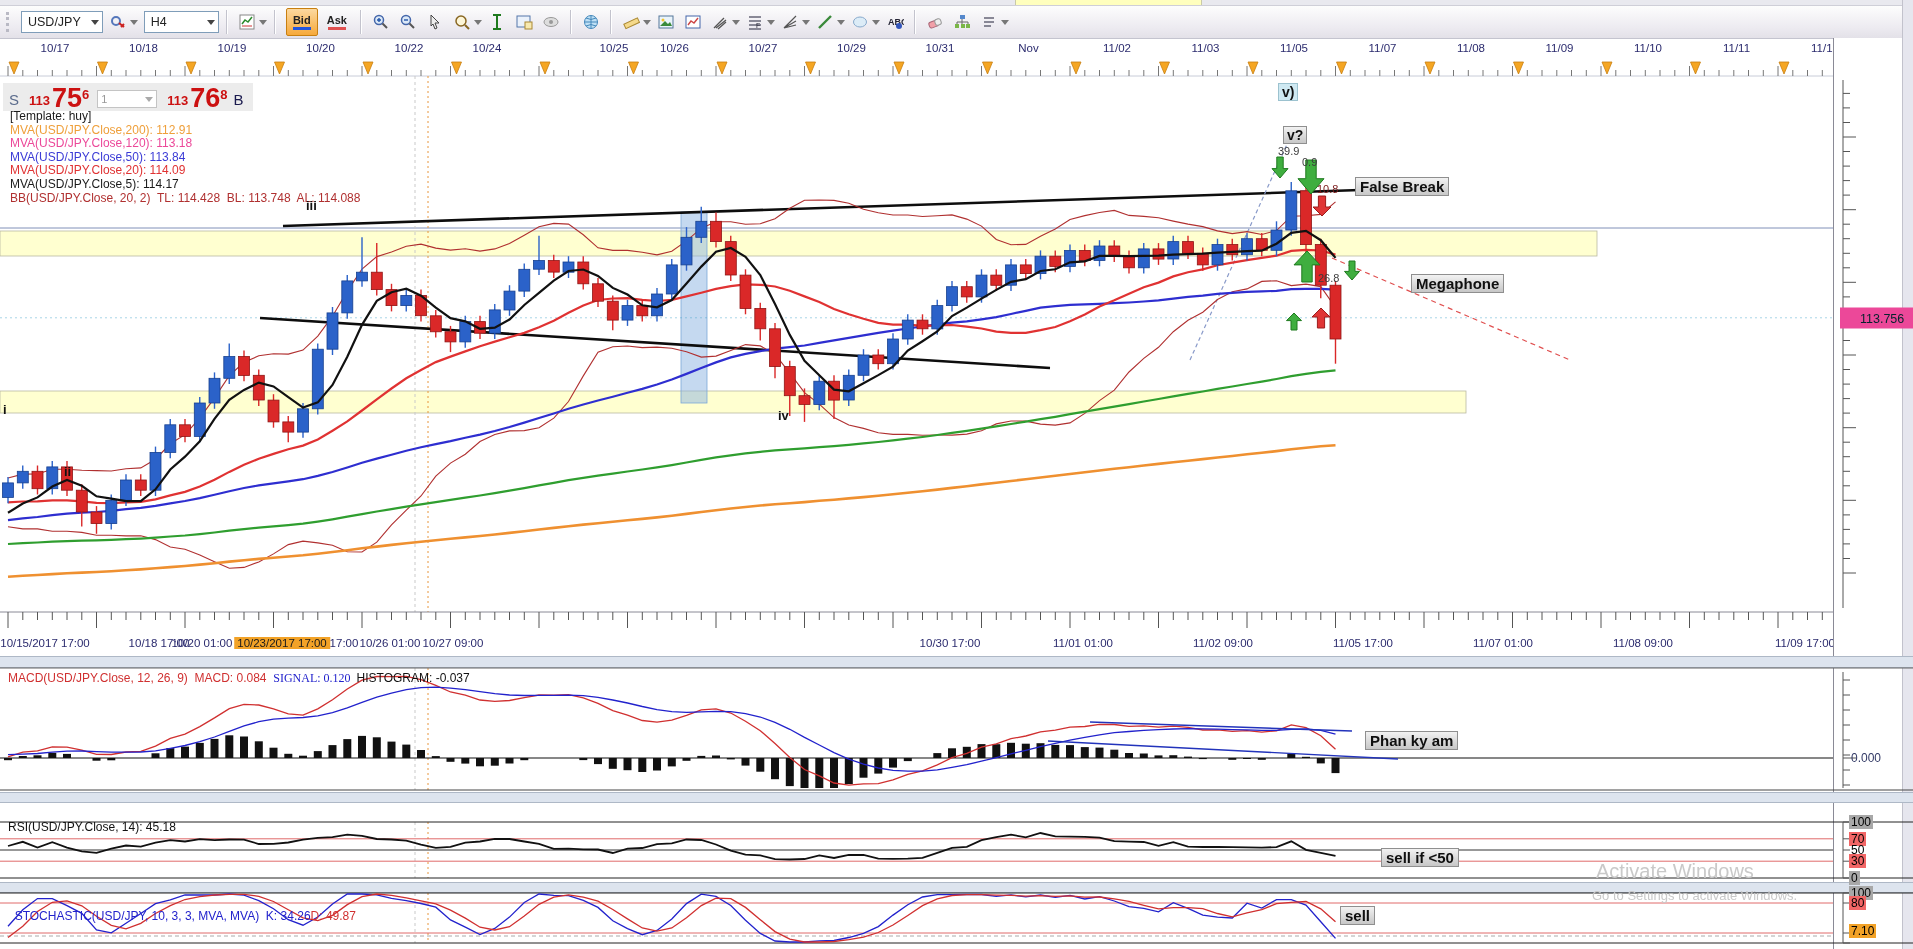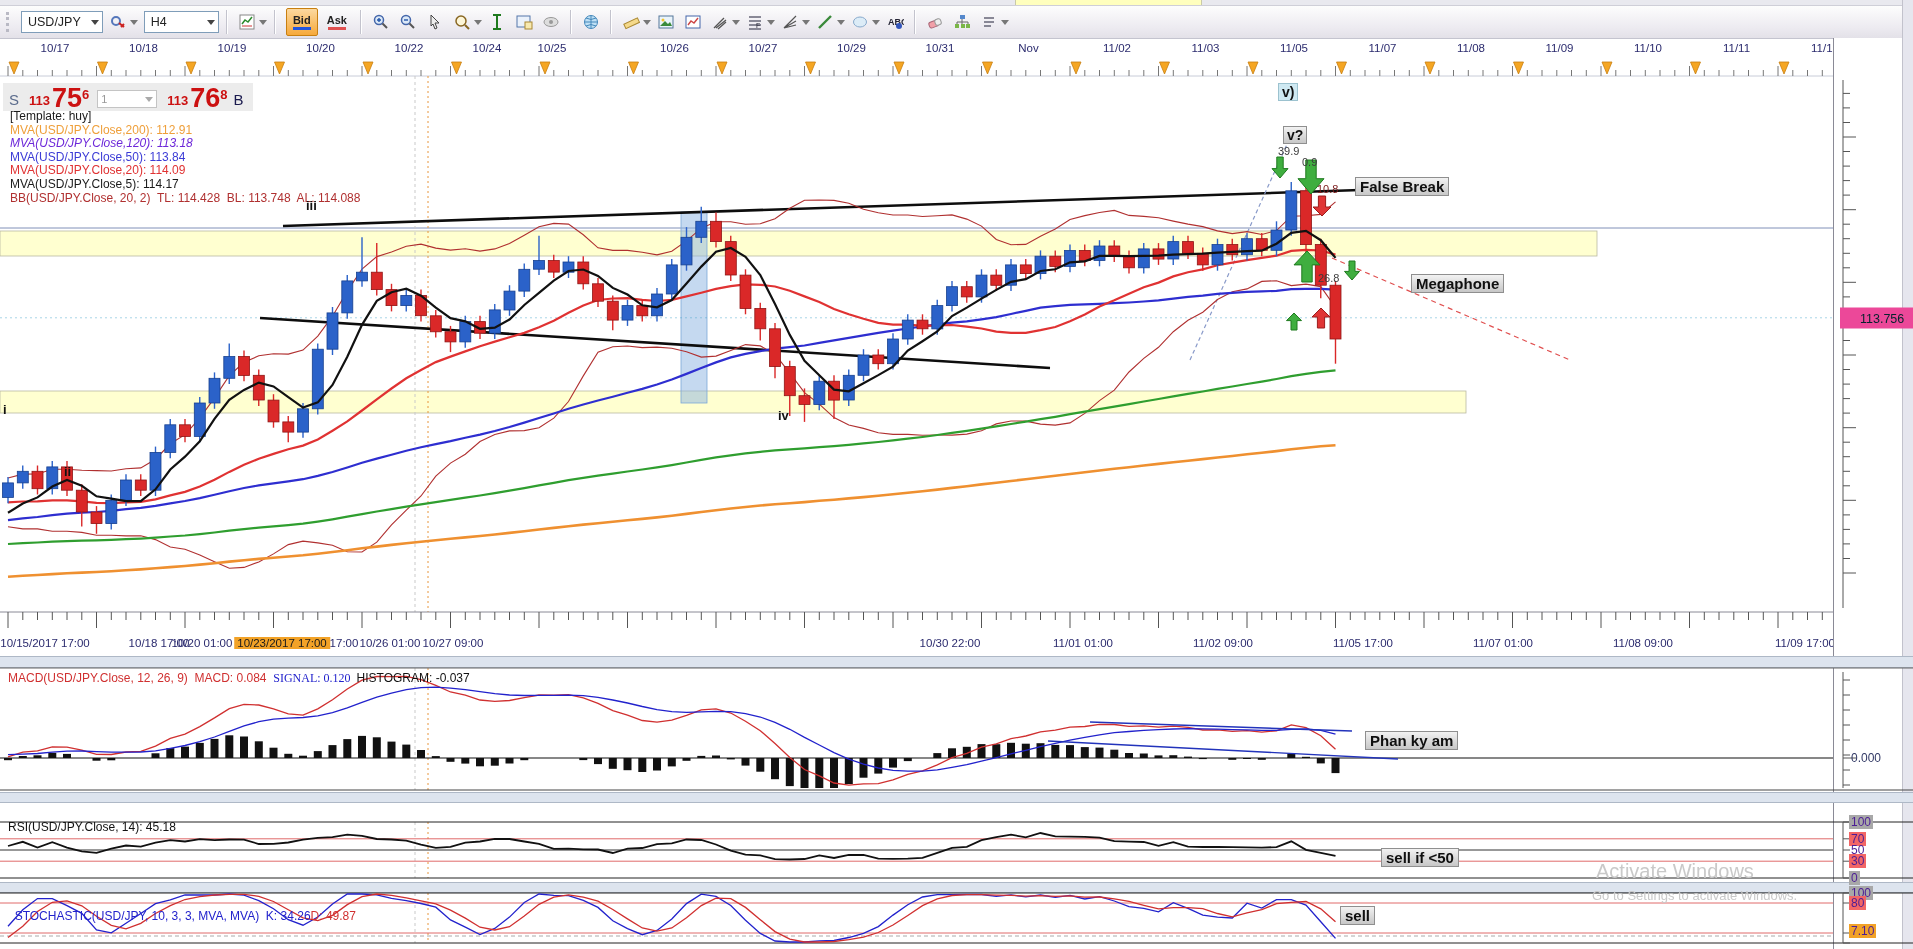--- a/index.html
+++ b/index.html
@@ -30,21 +30,21 @@
   #quotebox .sup{font-size:13px;font-weight:bold;color:#cc1111;line-height:32px;vertical-align:top;}
   #lotcombo{display:flex;align-items:center;background:#fff;border:1px solid #c4c4c4;height:16px;width:52px;margin:0 8px 3px 8px;padding:0 3px;font-size:11px;color:#999;justify-content:space-between;}
   #overlaylines{position:absolute;left:10px;top:110px;z-index:7;}
   #overlaylines div{font-size:12px;line-height:13.6px;white-space:pre;}
   .panelheader{position:absolute;font-size:12px;z-index:7;white-space:pre;}
   .ann-box{position:absolute;background:linear-gradient(#f2f2f2,#c7c7c7);border:1px solid #8f8f8f;padding:0 4px;font-weight:bold;font-size:15px;color:#101010;z-index:8;white-space:nowrap;}
   .ann-box.small{font-size:14px;padding:0 3px;}
   .ann-box.cyan{background:#cfe9f2;border-color:#9cc2cf;}
   .ann-plain{position:absolute;font-size:11px;color:#3c3c3c;z-index:8;white-space:nowrap;}
   .ann-roman{position:absolute;font-size:13px;font-weight:bold;color:#111;z-index:8;}
-  .scale-badge{position:absolute;left:1849px;font-size:12px;color:#4c1d95;padding:0 2px;transform:translateY(-50%);z-index:7;}
+  .scale-badge{position:absolute;left:1849px;font-size:12px;color:#000000;padding:0 2px;transform:translateY(-50%);z-index:7;}
   #watermark1{position:absolute;left:1596px;top:860px;font-size:20px;color:#c9c9c9;z-index:9;}
   #watermark2{position:absolute;left:1592px;top:888px;font-size:13px;color:#c9c9c9;z-index:9;}
   .divider{position:absolute;left:0;width:1913px;background:#dde4ee;border-top:1px solid #aeb8c6;border-bottom:1px solid #aeb8c6;box-sizing:border-box;z-index:4;}
   #scalecol{position:absolute;left:1833px;top:38px;width:69px;height:911px;background:#fff;border-left:1px solid #8a8a96;z-index:3;}
   #rightstrip{position:absolute;left:1902px;top:0;width:11px;height:949px;background:#e6e6ee;border-left:1px solid #c2c2cc;z-index:3;}
   #gfx{position:absolute;left:0;top:0;z-index:5;}
   #pricetag{position:absolute;left:1840px;width:64px;height:21px;background:#ec4899;color:#06232e;font-size:12.5px;display:flex;align-items:center;padding-left:20px;transform:translateY(-50%);z-index:8;}
 </style>
 </head>
 <body>
@@ -930,21 +930,21 @@
     </span>
   <span class="small">113</span>
   <span class="big">76</span>
   <span class="sup">8</span>
   <span class="b">B</span>
 </div>
 
 <div id="overlaylines">
   <div style="color:#1a1a1a;">[Template: huy]</div>
 <div style="color: rgb(239, 159, 58);">MVA(USD/JPY.Close,200): 112.91</div>
-    <div style="color: #6d28d9; font-style: italic;">MVA(USD/JPY.Close,120): 113.18</div>
+    <div style="color: #ec4899;">MVA(USD/JPY.Close,120): 113.18</div>
     <div style="color: rgb(59, 59, 214);">MVA(USD/JPY.Close,50): 113.84</div>
     <div style="color: rgb(224, 50, 50);">MVA(USD/JPY.Close,20): 114.09</div>
     <div style="color: rgb(26, 26, 26);">MVA(USD/JPY.Close,5): 114.17</div>
     <div style="color: rgb(176, 48, 48);">BB(USD/JPY.Close, 20, 2)  TL: 114.428  BL: 113.748  AL: 114.088</div>
   </div>
 
 <div class="panelheader" style="left:8px;top:671px;"><span id="macdheader"><span style="color: rgb(208, 48, 48);">MACD(USD/JPY.Close, 12, 26, 9)  </span><span style="color: rgb(208, 48, 48);">MACD: 0.084  </span><span style="color: rgb(34, 34, 204); font-family: Liberation Serif, serif;">SIGNAL: 0.120  </span><span style="color: rgb(17, 17, 17);">HISTOGRAM: -0.037</span></span></div>
 <div class="panelheader" style="left:8px;top:820px;color:#111;">RSI(USD/JPY.Close, 14): 45.18</div>
 <div class="panelheader" style="left:8px;top:895px;">
   <span style="color:#2222cc;">STOCHASTIC(USD/JPY, 10, 3, 3, MVA, MVA)  </span><span style="color:#2222cc;">K: 34.26</span><span style="color:#d03030;">D: 49.87</span>
@@ -960,21 +960,21 @@
 
 <div id="watermark1">Activate Windows</div>
 <div id="watermark2">Go to Settings to activate Windows.</div>
 
 <div class="toplabel" style="left: 55px;">10/17</div>
 <div class="toplabel" style="left: 143.5px;">10/18</div>
 <div class="toplabel" style="left: 232px;">10/19</div>
 <div class="toplabel" style="left: 320.5px;">10/20</div>
 <div class="toplabel" style="left: 409px;">10/22</div>
 <div class="toplabel" style="left: 487px;">10/24</div>
-<div class="toplabel" style="left: 552px;">10/25</div>
+<div class="toplabel" style="left: 614px;">10/25</div>
 <div class="toplabel" style="left: 674.5px;">10/26</div>
 <div class="toplabel" style="left: 763px;">10/27</div>
 <div class="toplabel" style="left: 851.5px;">10/29</div>
 <div class="toplabel" style="left: 940px;">10/31</div>
 <div class="toplabel" style="left: 1028.5px;">Nov</div>
 <div class="toplabel" style="left: 1117px;">11/02</div>
 <div class="toplabel" style="left: 1205.5px;">11/03</div>
 <div class="toplabel" style="left: 1294px;">11/05</div>
 <div class="toplabel" style="left: 1382.5px;">11/07</div>
 <div class="toplabel" style="left: 1471px;">11/08</div>
@@ -982,21 +982,21 @@
 <div class="toplabel" style="left: 1648px;">11/10</div>
 <div class="toplabel" style="left: 1736.5px;">11/11</div>
 <div class="toplabel" style="left: 1825px;">11/12</div>
 <div class="botlabel" style="left: 45px;">10/15/2017 17:00</div>
 <div class="botlabel" style="left: 141px; margin-left: 18px;">10/18 17:00</div>
 <div class="botlabel" style="left: 202px;">10/20 01:00</div>
 <div class="botlabel hl" style="left: 282px;">10/23/2017 17:00</div>
 <div class="botlabel" style="left: 328px;">10/24 17:00</div>
 <div class="botlabel" style="left: 390px;">10/26 01:00</div>
 <div class="botlabel" style="left: 453px;">10/27 09:00</div>
-<div class="botlabel" style="left: 950px;">10/30 22:00</div>
+<div class="botlabel" style="left: 950px;">10/30 17:00</div>
 <div class="botlabel" style="left: 1083px;">11/01 01:00</div>
 <div class="botlabel" style="left: 1223px;">11/02 09:00</div>
 <div class="botlabel" style="left: 1363px;">11/05 17:00</div>
 <div class="botlabel" style="left: 1503px;">11/07 01:00</div>
 <div class="botlabel" style="left: 1643px;">11/08 09:00</div>
 <div class="botlabel" style="left: 1783px; margin-left: 22px;">11/09 17:00</div>
 <div class="botlabel" style="left: 1893px;">11/11 01:00</div>
 <div class="pricelabel" style="top: 137px;">115.00</div>
 <div class="pricelabel" style="top: 209.666px;">114.50</div>
 <div class="pricelabel" style="top: 282.333px;">114.00</div>

